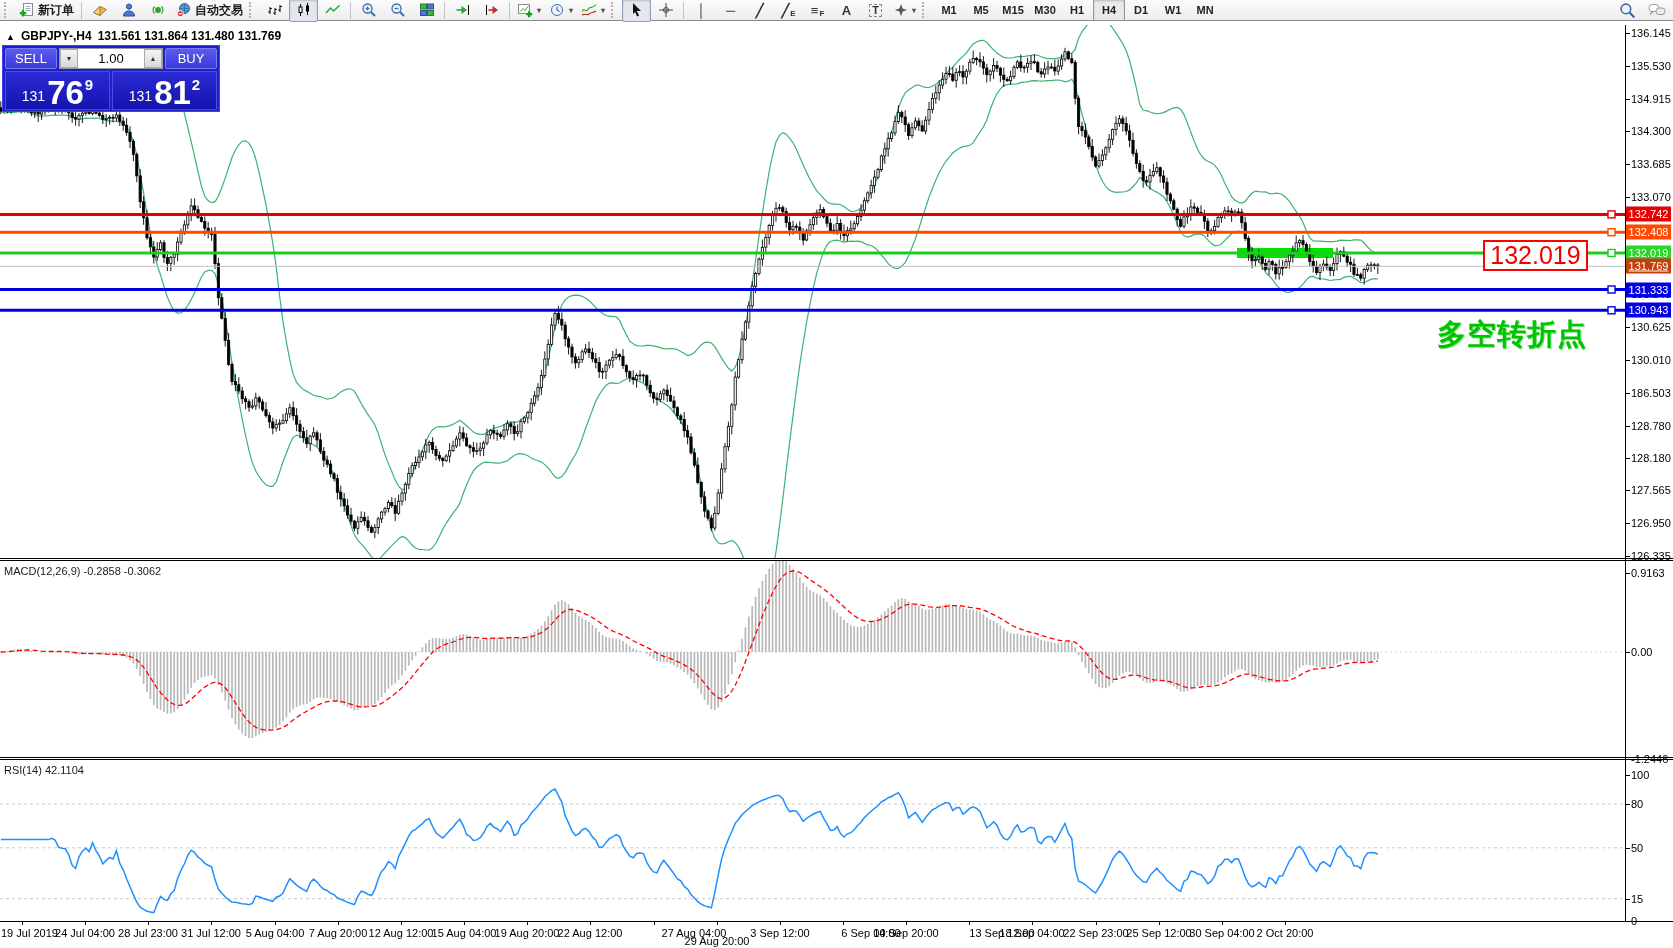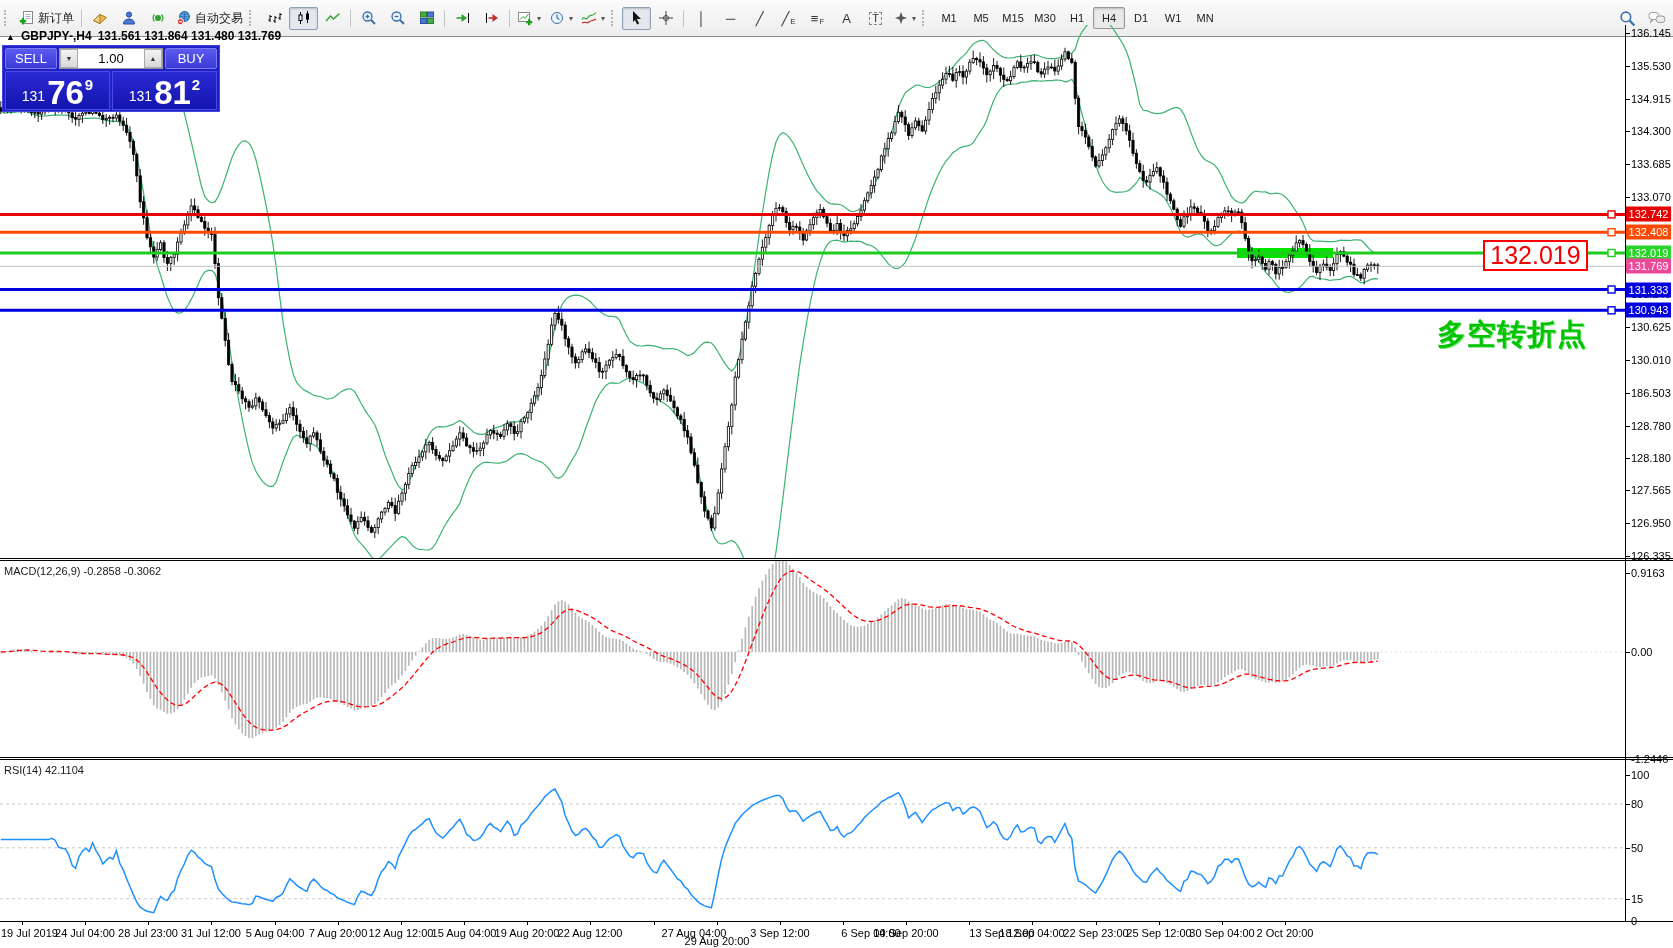--- a/index.html
+++ b/index.html
@@ -1,20 +1,20 @@
 <!DOCTYPE html>
 <html><head>
 <meta charset="utf-8">
 <style>
   html,body{margin:0;padding:0;background:#d4d0c8;}
   #root{position:relative;width:1673px;height:948px;background:#fff;overflow:hidden;
         font-family:"Liberation Sans",sans-serif;-webkit-font-smoothing:antialiased;}
   
-  #toolbar{position:absolute;left:0;top:0;width:1673px;height:37px;background:linear-gradient(#fbfbfb,#ededed);
-           border-bottom:1px solid #8a8a8a;display:flex;align-items:center;padding:0 2px;box-sizing:border-box;}
+  #toolbar{position:absolute;left:0;top:0;width:1673px;height:21px;background:linear-gradient(#fbfbfb,#ededed);
+           border-bottom:1px solid #8a8a8a;display:flex;align-items:center;padding:0 2px;box-sizing:border-box;font-weight:bold;}
   .tb-handle{width:5px;height:16px;border-left:2px dotted #b5b5b5;margin:0 4px 0 2px;}
   .tb-sep{width:1px;height:17px;background:#c2c2c2;margin:0 3px;}
   .tb-btn{height:21px;min-width:21px;display:flex;align-items:center;justify-content:center;gap:3px;
           padding:0 3px;border:1px solid transparent;border-radius:2px;font-size:12px;color:#1a1a1a;cursor:default;}
   .tb-btn.active{background:#e2e8ee;border-color:#8fa0b4;box-shadow:inset 0 1px 2px rgba(0,0,0,.18);}
   .tb-btn svg{display:block;}
   .tb-glyph{font-size:13px;line-height:1;color:#333;}
   .tb-sub{font-size:8px;margin-left:-2px;margin-top:6px;color:#333;}
   .tb-caret{font-size:8px;color:#555;margin-left:1px;}
   .tf-btn{height:20px;min-width:24px;padding:0 3px;display:flex;align-items:center;justify-content:center;
@@ -1207,21 +1207,21 @@
       <div class="ptick" style="top: 804.1px;">80</div>
       <div class="pdash" style="top: 847.75px;"></div>
       <div class="ptick" style="top: 847.75px;">50</div>
       <div class="pdash" style="top: 898.675px;"></div>
       <div class="ptick" style="top: 898.675px;">15</div>
       <div class="pdash" style="top: 920.5px;"></div>
       <div class="ptick" style="top: 920.5px;">0</div>
       <div class="plabel" style="top: 214.414px; background: rgb(230, 0, 0);">132.742</div>
       <div class="plabel" style="top: 232.219px; background: rgb(255, 72, 0);">132.408</div>
       <div class="plabel" style="top: 252.957px; background: rgb(43, 212, 43);">132.019</div>
-      <div class="plabel" style="top: 266.285px; background: #ec4899;">131.769</div>
+      <div class="plabel" style="top: 266.285px; background: #c2410c; text-decoration: underline;">131.769</div>
       <div class="plabel" style="top: 289.528px; background: rgb(0, 0, 224);">131.333</div>
       <div class="plabel" style="top: 310.319px; background: rgb(0, 0, 224);">130.943</div>
     </div>
   <div id="time-axis">
       <div class="tmark" style="left: 22px;"></div>
       <div class="ttick" style="left: 1px; transform: none;">19 Jul 2019</div>
       <div class="tmark" style="left: 85px;"></div>
       <div class="ttick" style="left: 85px;">24 Jul 04:00</div>
       <div class="tmark" style="left: 148px;"></div>
       <div class="ttick" style="left: 148px;">28 Jul 23:00</div>

